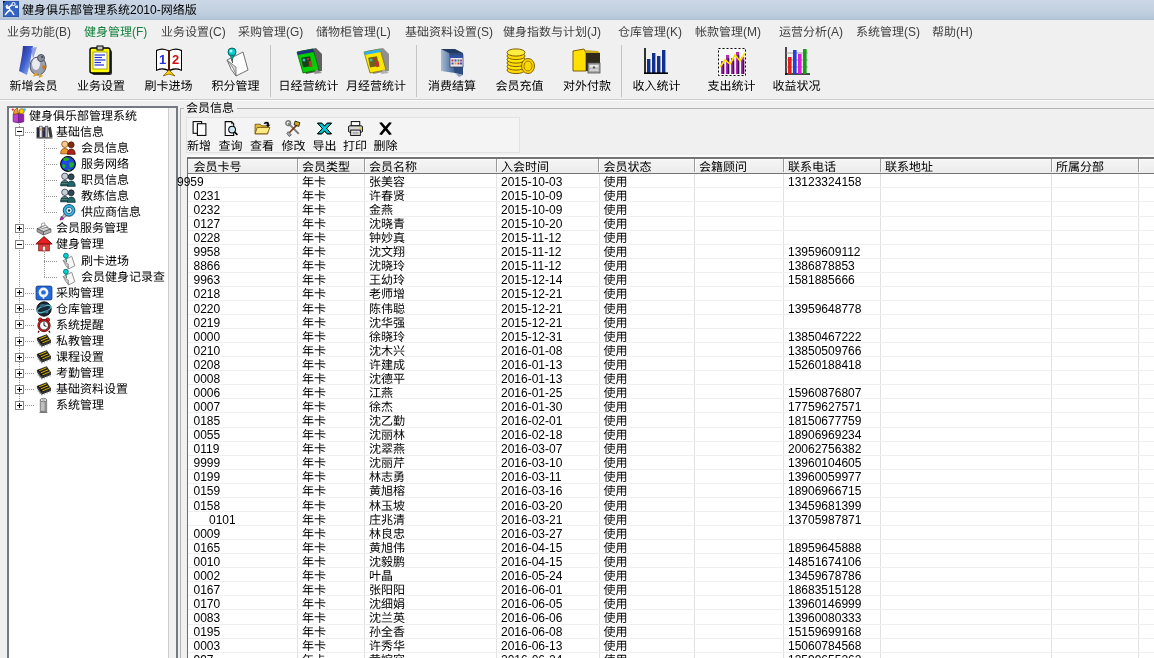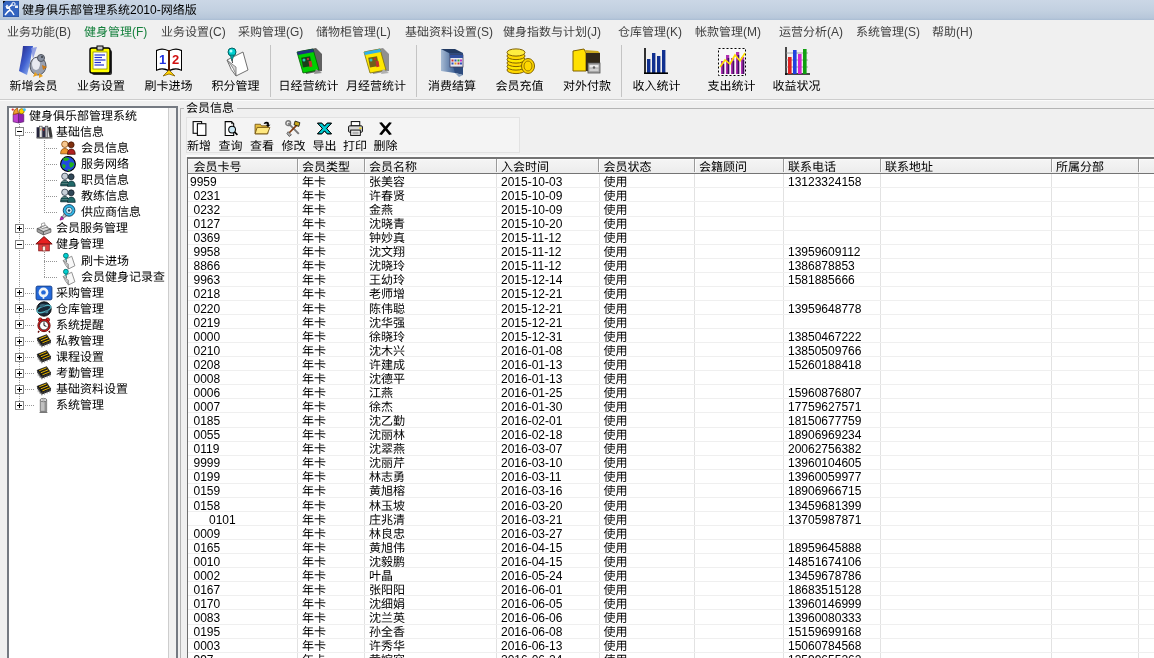--- a/index.html
+++ b/index.html
@@ -500,21 +500,21 @@
 <div class="ab" style="left:297.0px;top:174.1px;width:1px;height:483.90000000000003px;background:#e2e2e2"></div>
 <div class="ab" style="left:364.0px;top:174.1px;width:1px;height:483.90000000000003px;background:#e2e2e2"></div>
 <div class="ab" style="left:496.0px;top:174.1px;width:1px;height:483.90000000000003px;background:#e2e2e2"></div>
 <div class="ab" style="left:598.5px;top:174.1px;width:1px;height:483.90000000000003px;background:#e2e2e2"></div>
 <div class="ab" style="left:694.0px;top:174.1px;width:1px;height:483.90000000000003px;background:#e2e2e2"></div>
 <div class="ab" style="left:783.0px;top:174.1px;width:1px;height:483.90000000000003px;background:#e2e2e2"></div>
 <div class="ab" style="left:880.0px;top:174.1px;width:1px;height:483.90000000000003px;background:#e2e2e2"></div>
 <div class="ab" style="left:1051.0px;top:174.1px;width:1px;height:483.90000000000003px;background:#e2e2e2"></div>
 <div class="ab" style="left:1138.0px;top:174.1px;width:1px;height:483.90000000000003px;background:#e2e2e2"></div>
 <div class="ab" style="left:188px;top:187.37px;width:966px;height:1px;background:#efefef"></div>
-<div class="ab t12" style="left:190px;top:174.90px">9959</div>
+<div class="ab t12" style="left:177px;top:174.90px">9959</div>
 <div class="ab t12" style="left:302.0px;top:174.90px">年卡</div>
 <div class="ab t12" style="left:369.0px;top:174.90px">张美容</div>
 <div class="ab t12" style="left:501.0px;top:174.90px">2015-10-03</div>
 <div class="ab t12" style="left:603.5px;top:174.90px">使用</div>
 <div class="ab t12" style="left:788.0px;top:174.90px">13123324158</div>
 <div class="ab" style="left:188px;top:201.44px;width:966px;height:1px;background:#efefef"></div>
 <div class="ab t12" style="left:193.5px;top:188.97px">0231</div>
 <div class="ab t12" style="left:302.0px;top:188.97px">年卡</div>
 <div class="ab t12" style="left:369.0px;top:188.97px">许春贤</div>
 <div class="ab t12" style="left:501.0px;top:188.97px">2015-10-09</div>
@@ -525,21 +525,21 @@
 <div class="ab t12" style="left:369.0px;top:203.04px">金燕</div>
 <div class="ab t12" style="left:501.0px;top:203.04px">2015-10-09</div>
 <div class="ab t12" style="left:603.5px;top:203.04px">使用</div>
 <div class="ab" style="left:188px;top:229.58px;width:966px;height:1px;background:#efefef"></div>
 <div class="ab t12" style="left:193.5px;top:217.11px">0127</div>
 <div class="ab t12" style="left:302.0px;top:217.11px">年卡</div>
 <div class="ab t12" style="left:369.0px;top:217.11px">沈晓青</div>
 <div class="ab t12" style="left:501.0px;top:217.11px">2015-10-20</div>
 <div class="ab t12" style="left:603.5px;top:217.11px">使用</div>
 <div class="ab" style="left:188px;top:243.65px;width:966px;height:1px;background:#efefef"></div>
-<div class="ab t12" style="left:193.5px;top:231.18px">0369</div>
+<div class="ab t12" style="left:193.5px;top:231.18px">0228</div>
 <div class="ab t12" style="left:302.0px;top:231.18px">年卡</div>
 <div class="ab t12" style="left:369.0px;top:231.18px">钟妙真</div>
 <div class="ab t12" style="left:501.0px;top:231.18px">2015-11-12</div>
 <div class="ab t12" style="left:603.5px;top:231.18px">使用</div>
 <div class="ab" style="left:188px;top:257.72px;width:966px;height:1px;background:#efefef"></div>
 <div class="ab t12" style="left:193.5px;top:245.25px">9958</div>
 <div class="ab t12" style="left:302.0px;top:245.25px">年卡</div>
 <div class="ab t12" style="left:369.0px;top:245.25px">沈文翔</div>
 <div class="ab t12" style="left:501.0px;top:245.25px">2015-11-12</div>
 <div class="ab t12" style="left:603.5px;top:245.25px">使用</div>

